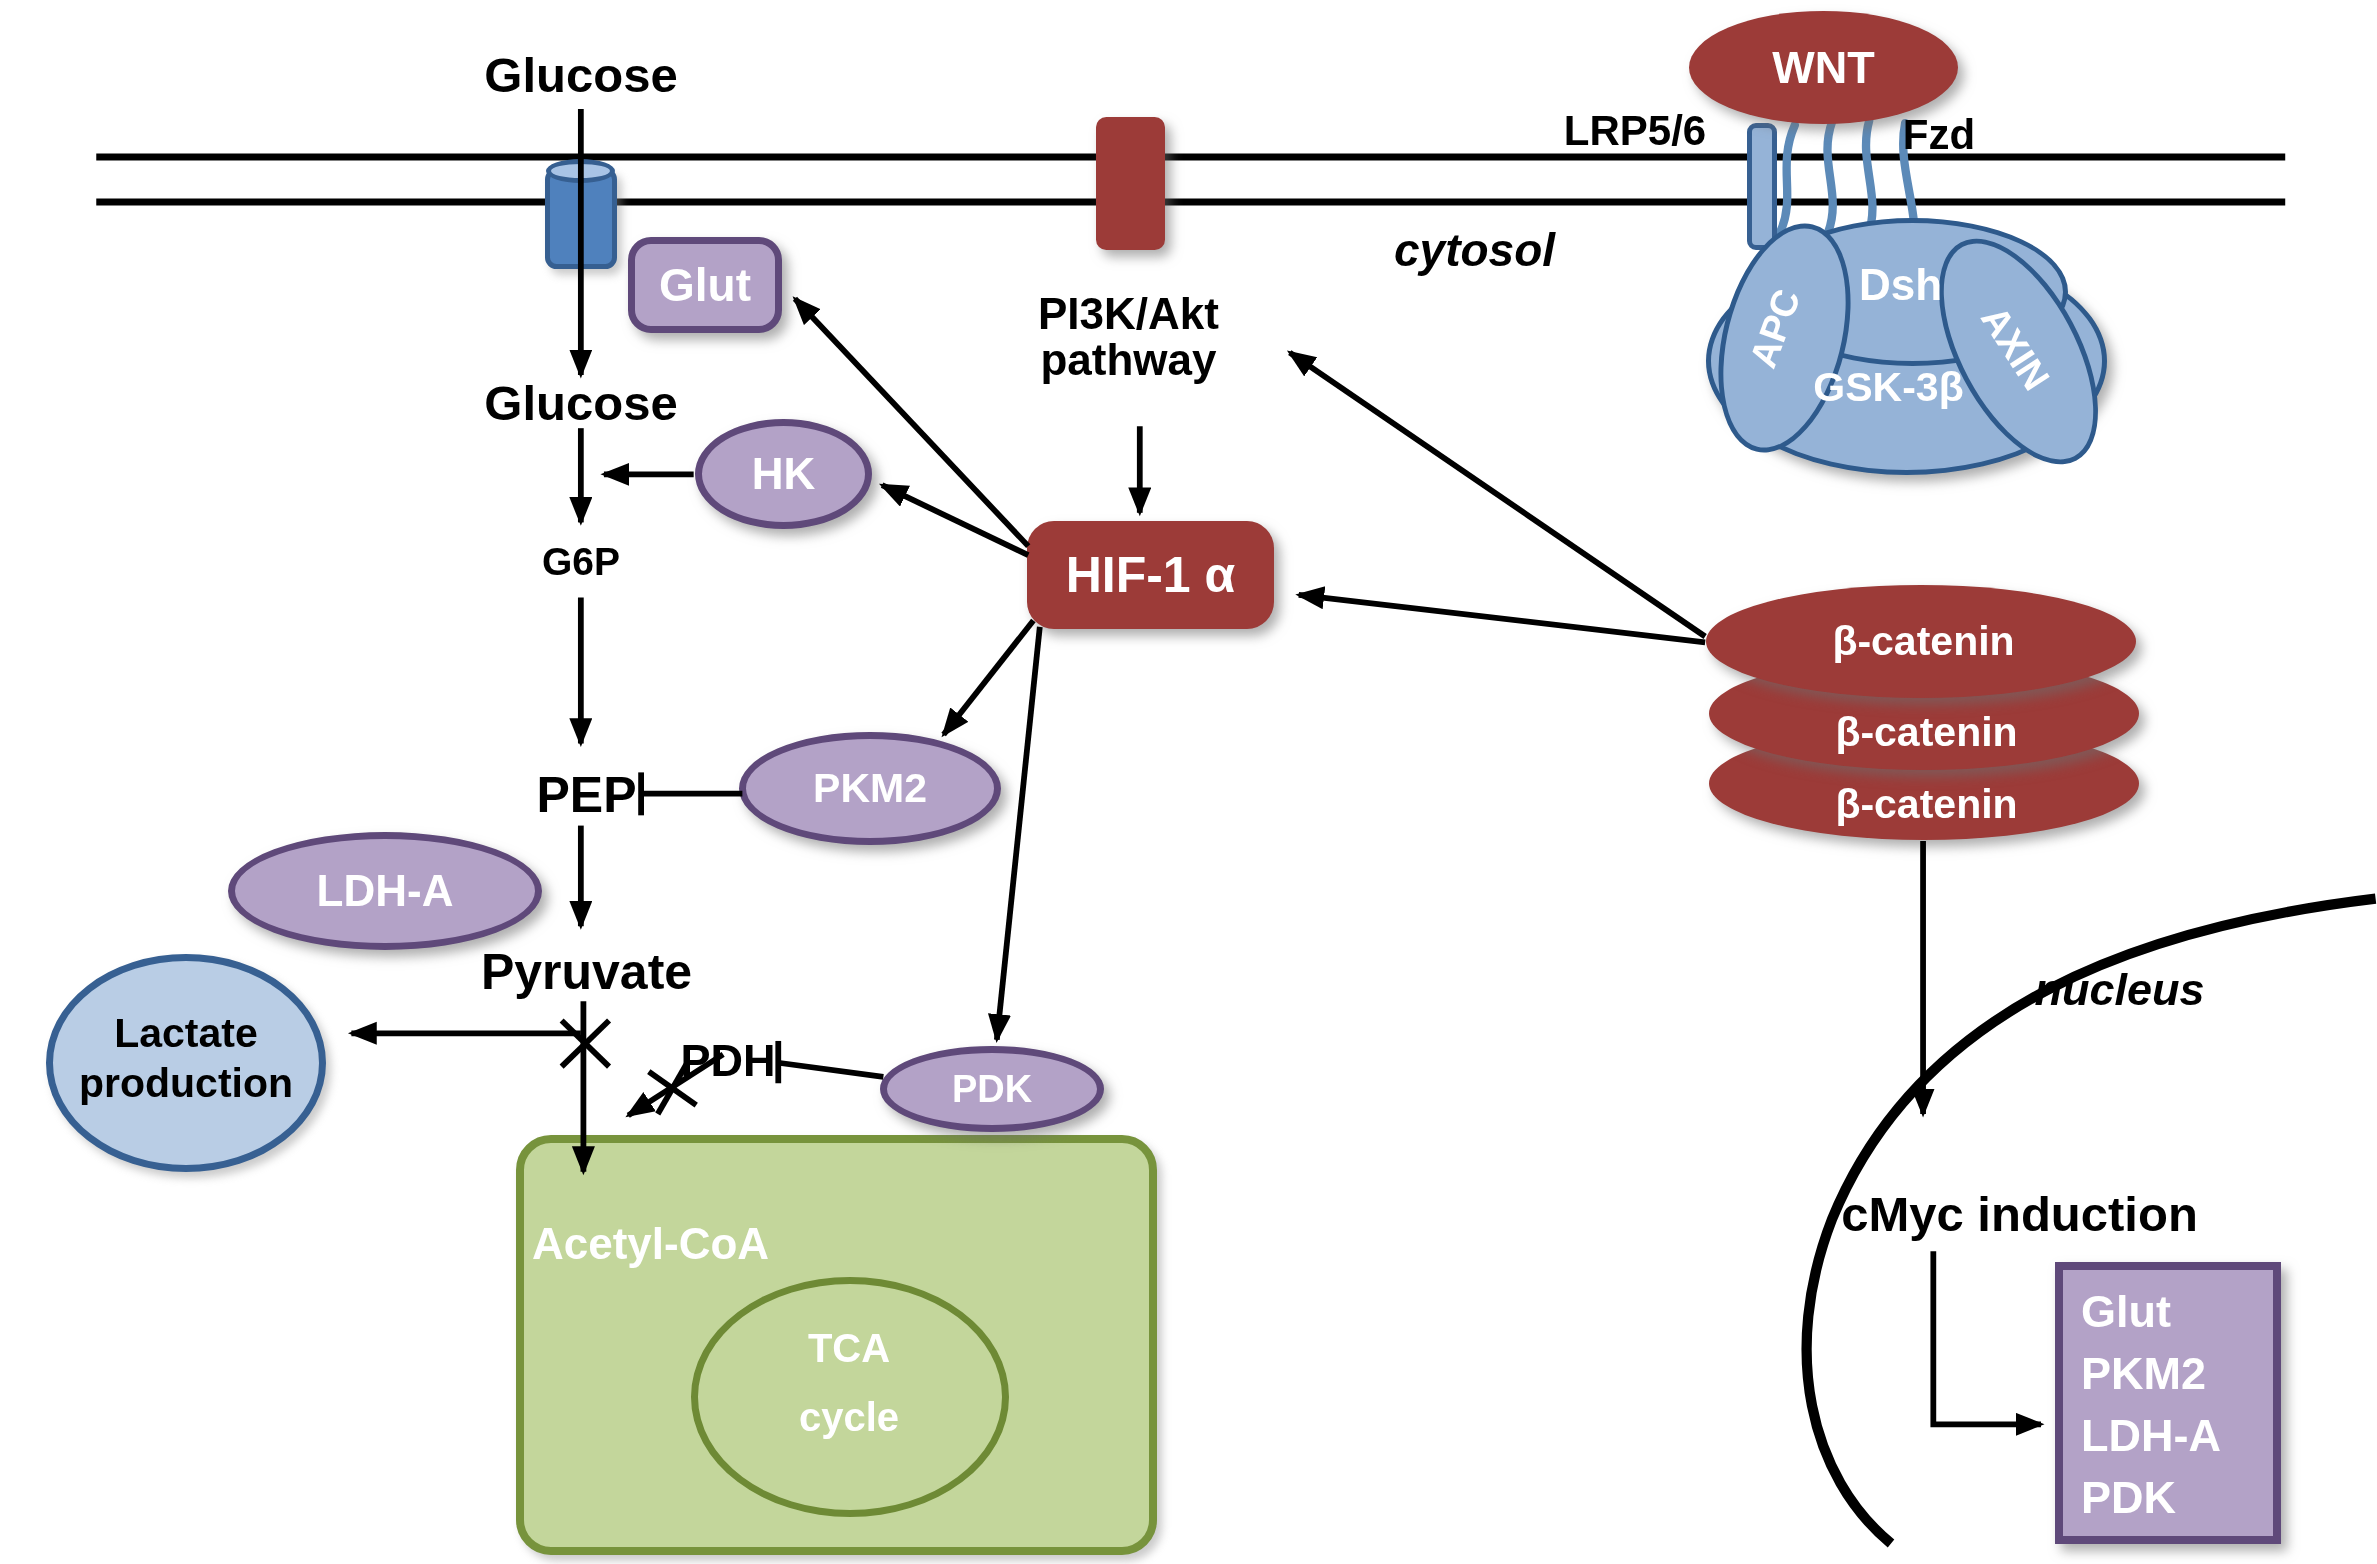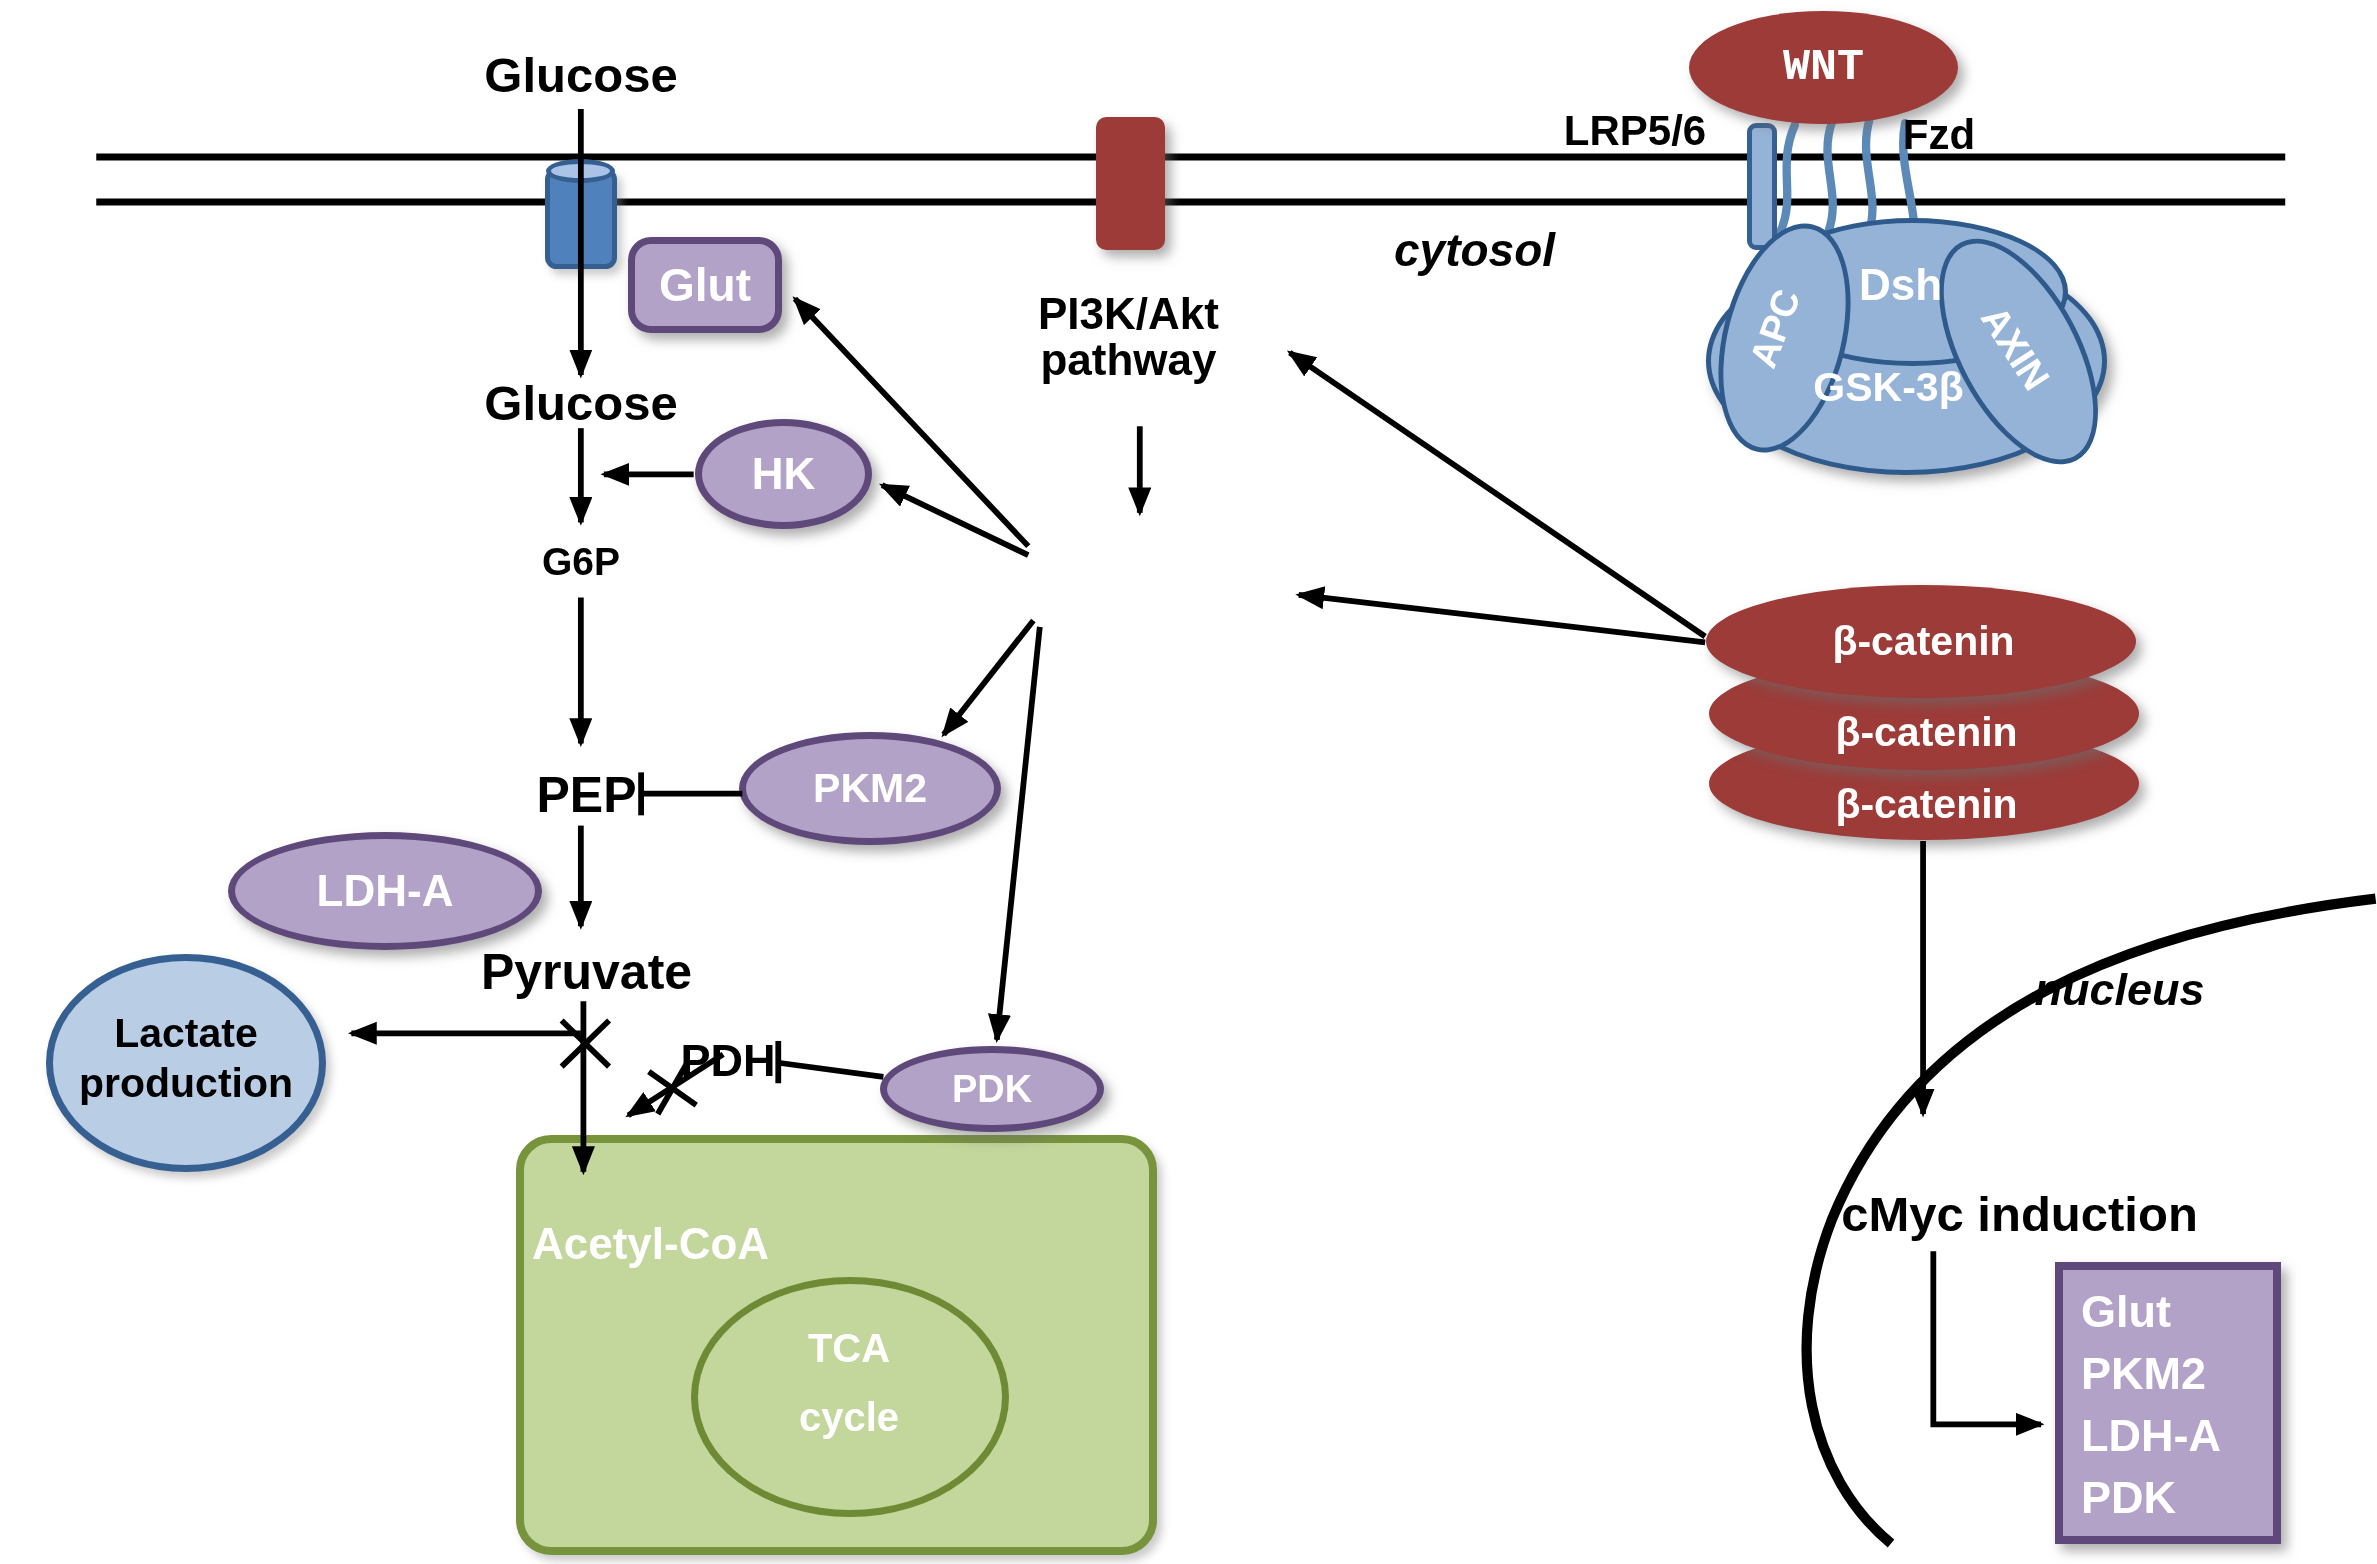--- a/index.html
+++ b/index.html
@@ -17,21 +17,21 @@
   }
   .it{font-style:italic;}
   .node{
     position:absolute;display:flex;align-items:center;justify-content:center;
     color:#fff;font-weight:bold;box-sizing:border-box;
   }
   .ell{border-radius:50%;}
   .shadow{filter:drop-shadow(6.4px 7.7px 5.8px rgba(110,110,110,0.55));}
   .softshadow{filter:drop-shadow(5.1px 6.4px 4.5px rgba(140,140,140,0.45));}
   .purple{background:#B3A2C7;border:7px solid #5F497A;}
-  .darkred{background:#9C3B38;border:none;font-family:Liberation Mono, monospace;}
+  .darkred{background:#9C3B38;border:none;}
   .blueblob{background:#95B3D7;border:5.8px solid #2E5A8C;}
   svg{position:absolute;left:0;top:0;pointer-events:none;}
 </style>
 </head>
 <body>
 
 <div id="canvas">
 
   <svg width="2377" height="1564" viewBox="0 0 3708 2440">
     <g stroke="#000" stroke-width="11">
@@ -93,20 +93,23 @@
   <div class="node purple ell shadow" style="left:739px;top:732px;width:262px;height:113px;font-size:41px;">
     <span>PKM2</span>
   </div>
   <div class="node purple ell shadow" style="left:228px;top:832px;width:314px;height:118px;font-size:44px;">
     <span>LDH-A</span>
   </div>
   <div class="node purple ell shadow" style="left:880px;top:1046px;width:224px;height:86px;font-size:38px;">
     <span>PDK</span>
   </div>
 
+  <div class="node darkred shadow" style="left:1027px;top:521px;width:247px;height:108px;border-radius:27px;font-size:50px;">
+    <span>HIF-1 α</span>
+  </div>
 
   <div class="abs purple shadow" style="left:2055px;top:1262px;width:226px;height:282px;border-width:8.3px;box-sizing:border-box;"></div>
   <div class="node" style="left:2081px;top:1289px;width:180px;height:46px;font-size:45px;justify-content:flex-start;">Glut</div>
   <div class="node" style="left:2081px;top:1351px;width:180px;height:46px;font-size:45px;justify-content:flex-start;">PKM2</div>
   <div class="node" style="left:2081px;top:1413px;width:180px;height:46px;font-size:45px;justify-content:flex-start;">LDH-A</div>
   <div class="node" style="left:2081px;top:1475px;width:180px;height:46px;font-size:45px;justify-content:flex-start;">PDK</div>
 
   <div class="lbl" style="left:453px;top:50px;width:256px;font-size:49px;">Glucose</div>
   <div class="lbl" style="left:453px;top:378px;width:256px;font-size:49px;">Glucose</div>
   <div class="lbl" style="left:485px;top:542px;width:192px;font-size:39px;">G6P</div>

